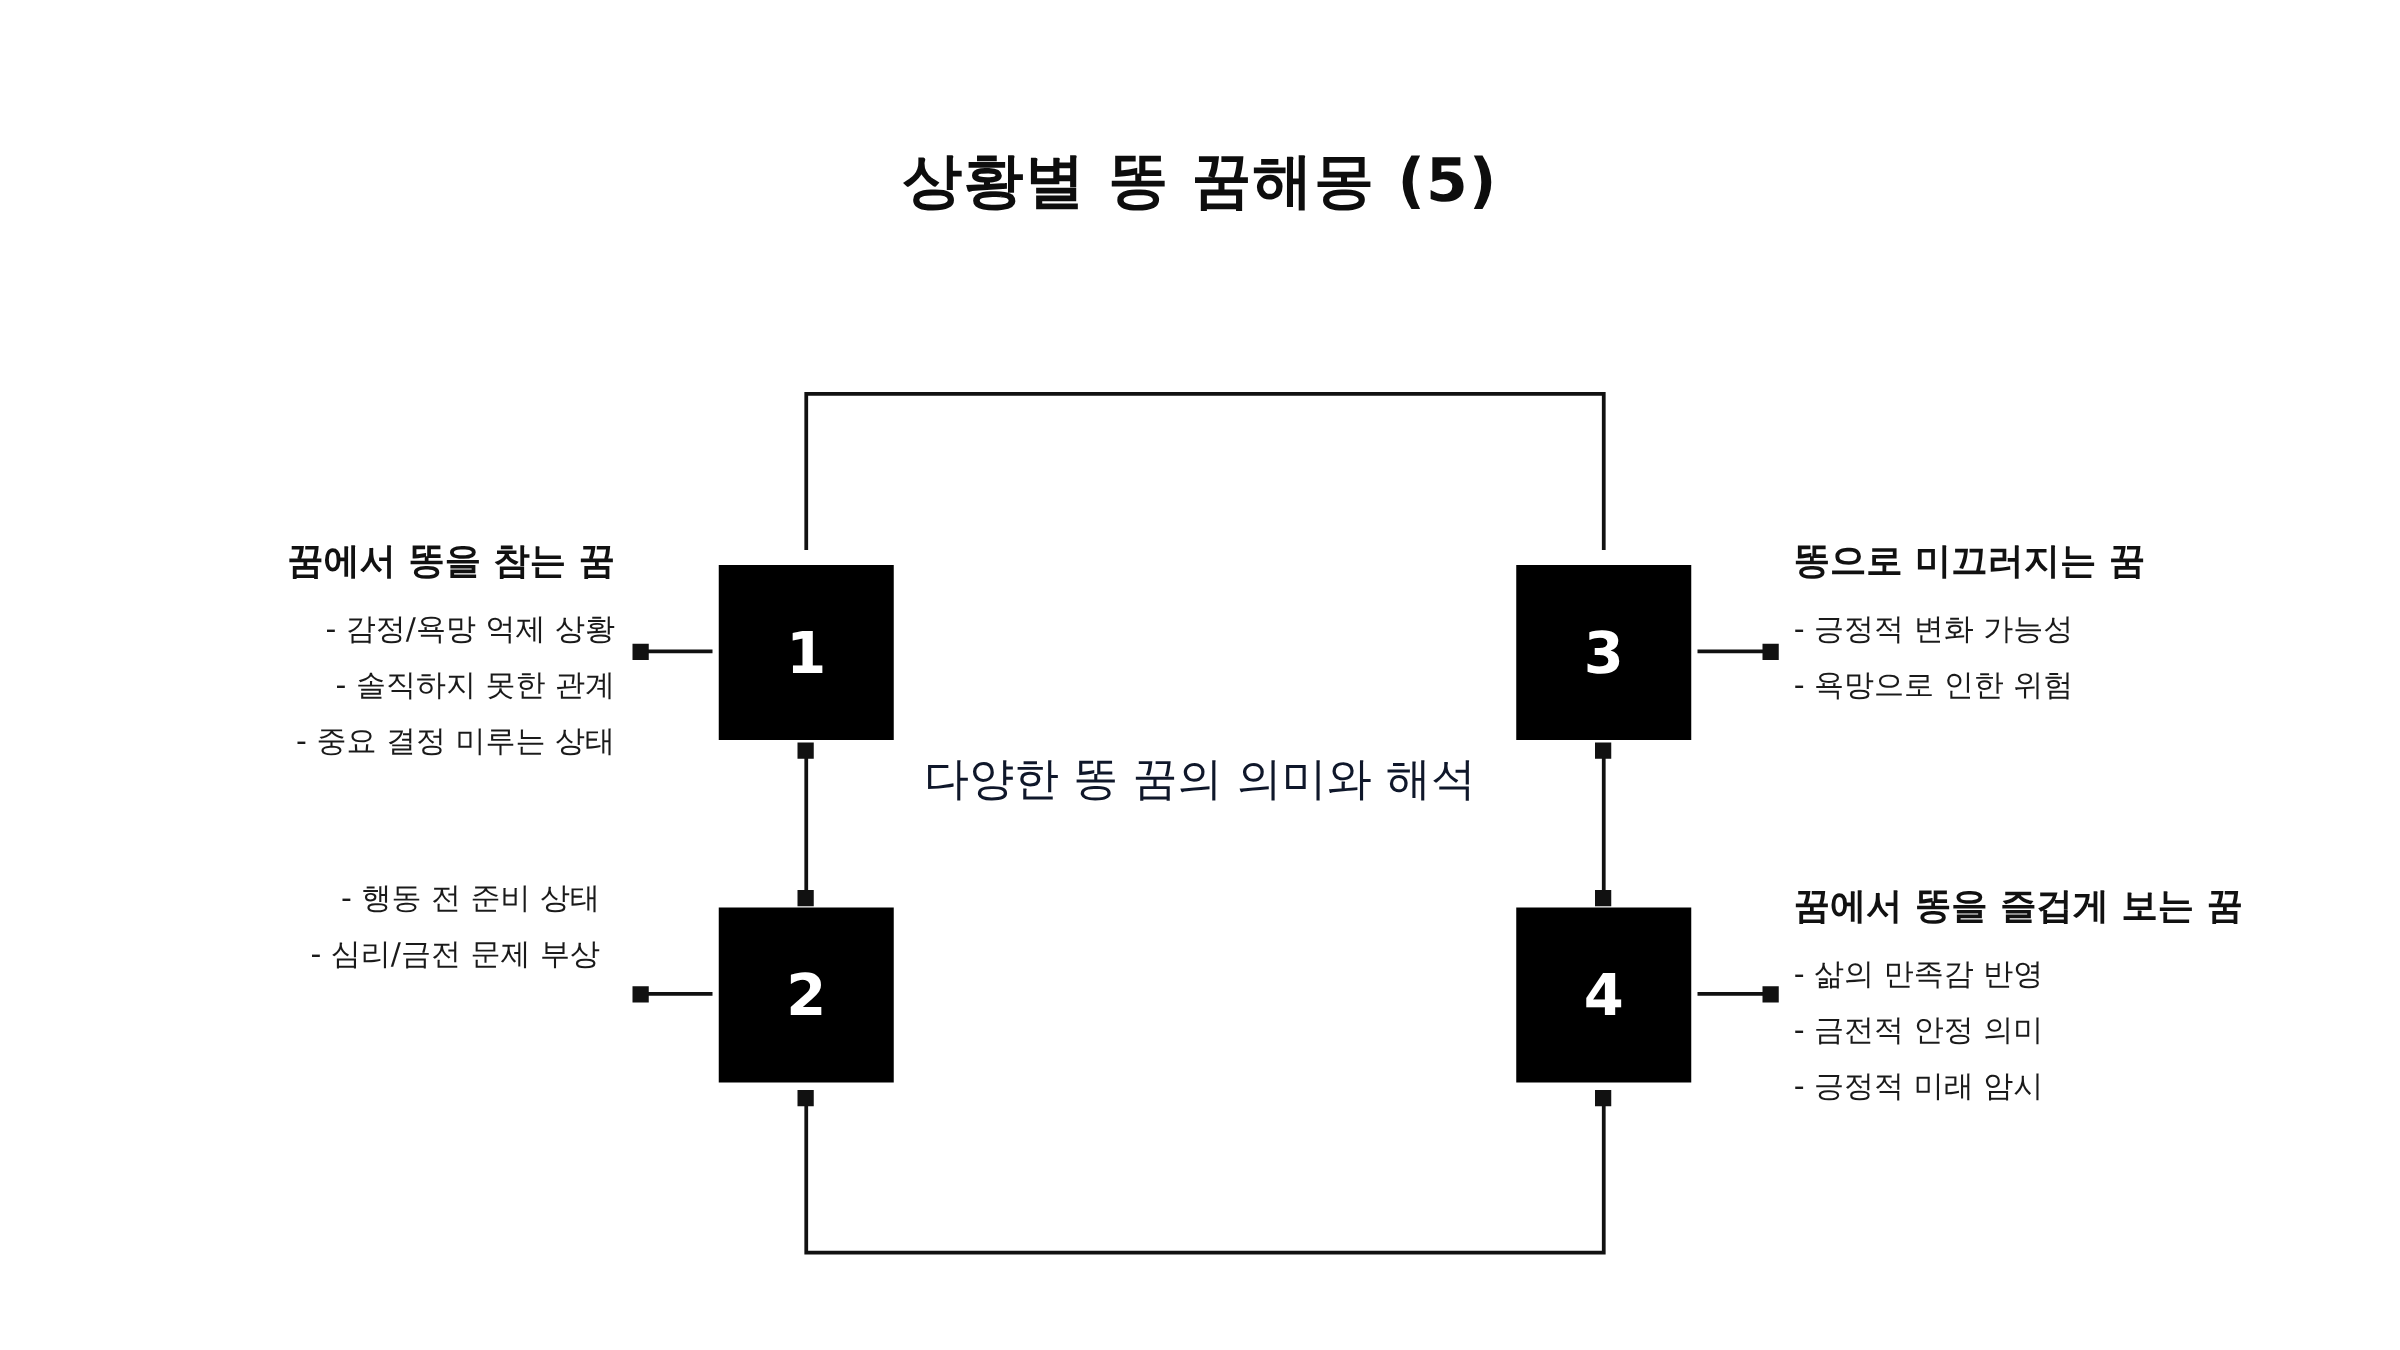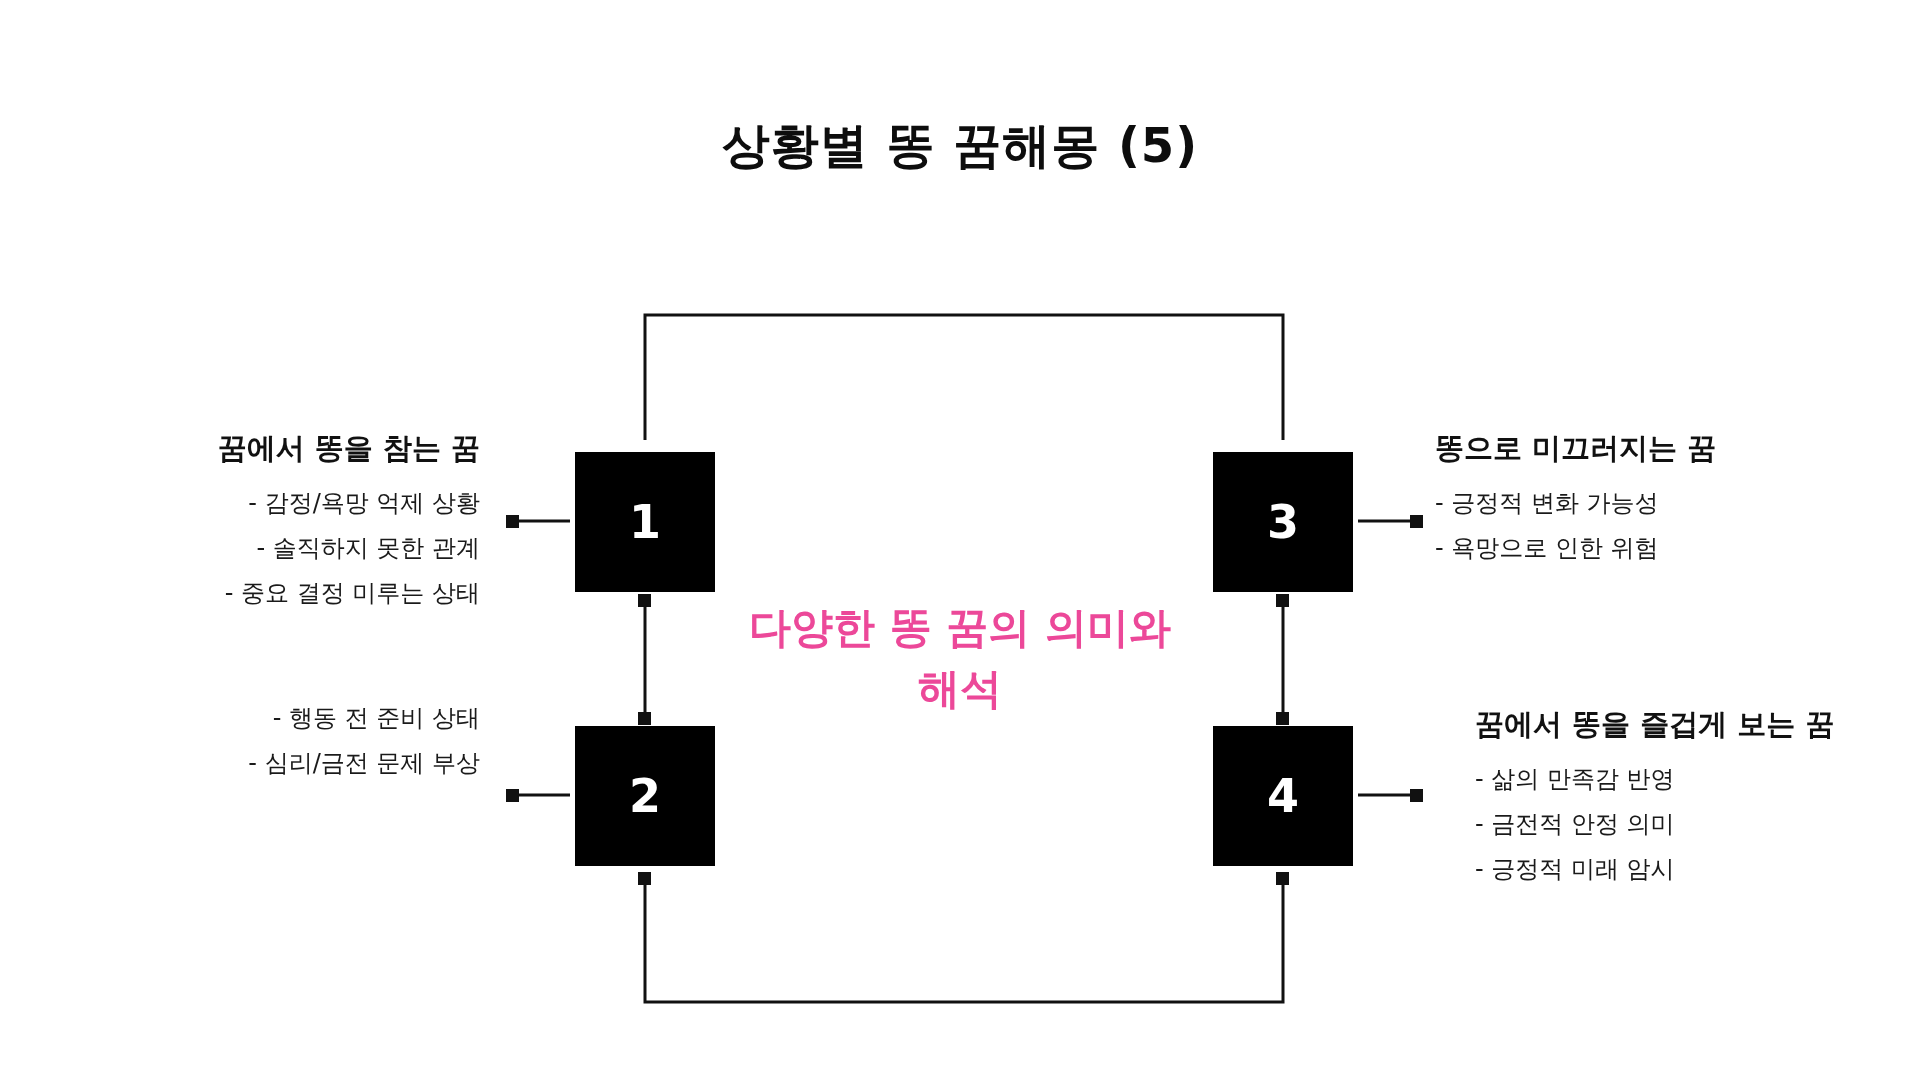--- a/index.html
+++ b/index.html
@@ -77,24 +77,24 @@
   .node-4 { left: 1213px; top: 726px; }
 
   
   .block {
     position: absolute;
     width: 420px;
   }
   .block.left  { text-align: right; }
   .block.right { text-align: left; }
 
-  .block-1 { left: 60px;   top: 430px; }
+  .block-1 { left: 72px;   top: 430px; }
   .block-2 { left: 60px;   top: 706px; }
   .block-3 { left: 1435px; top: 430px; }
-  .block-4 { left: 1435px; top: 706px; margin-left: 40px; }
+  .block-4 { left: 1435px; top: 706px; }
 
   .block-heading {
     font-size: 29px;
     font-weight: 600;
     color: #111111;
     line-height: 1.25;
     margin-bottom: 25px;
     white-space: nowrap;
   }
   .block.right .block-heading { margin-left: 0; }
@@ -113,24 +113,24 @@
     white-space: nowrap;
   }
 
   
   .center-caption {
     position: absolute;
     left: 735px;
     top: 598px;
     width: 450px;
     text-align: center;
-    font-size: 42px;
-    font-weight: 700;
+    font-size: 36px;
+    font-weight: 400;
     line-height: 1.45;
-    color: #ec4899;
+    color: #0f172a;
   }
 </style>
 </head>
 <body>
 
 <div id="slide">
 
   <h1 class="slide-title">상황별 똥 꿈해몽 (5)</h1>
 
   <div id="diagram">

